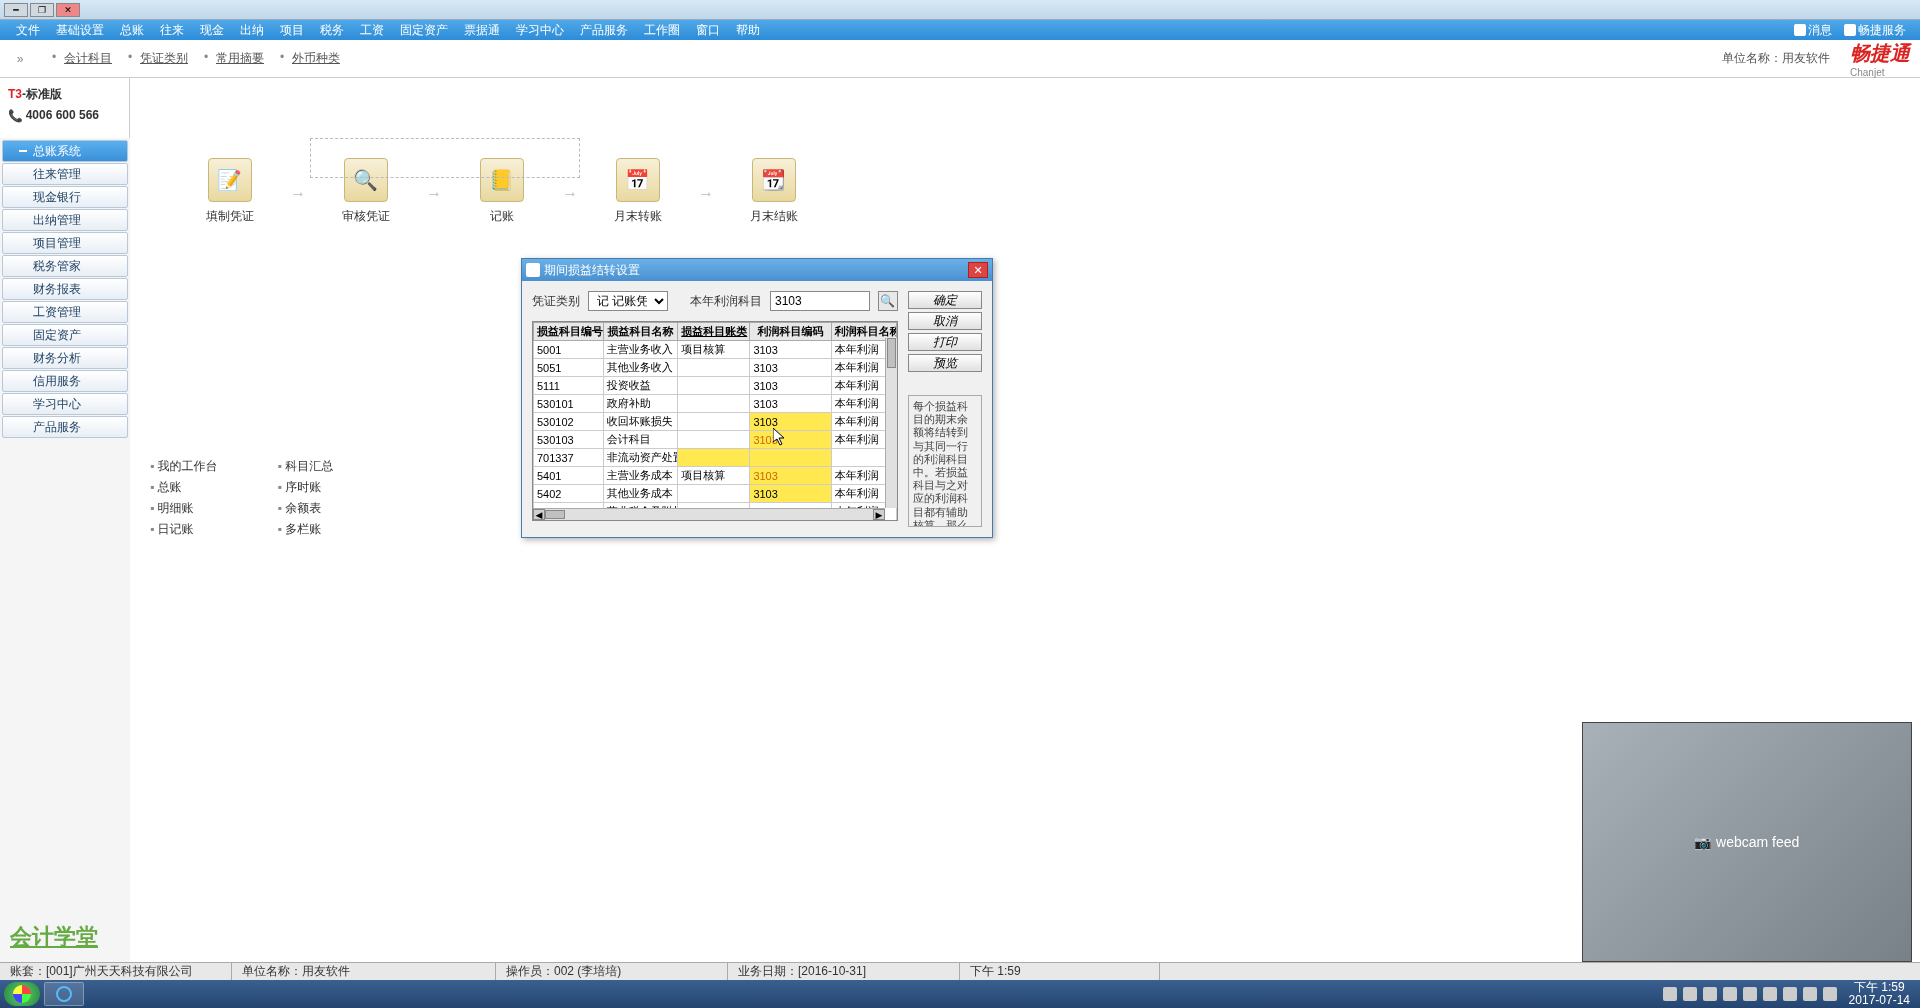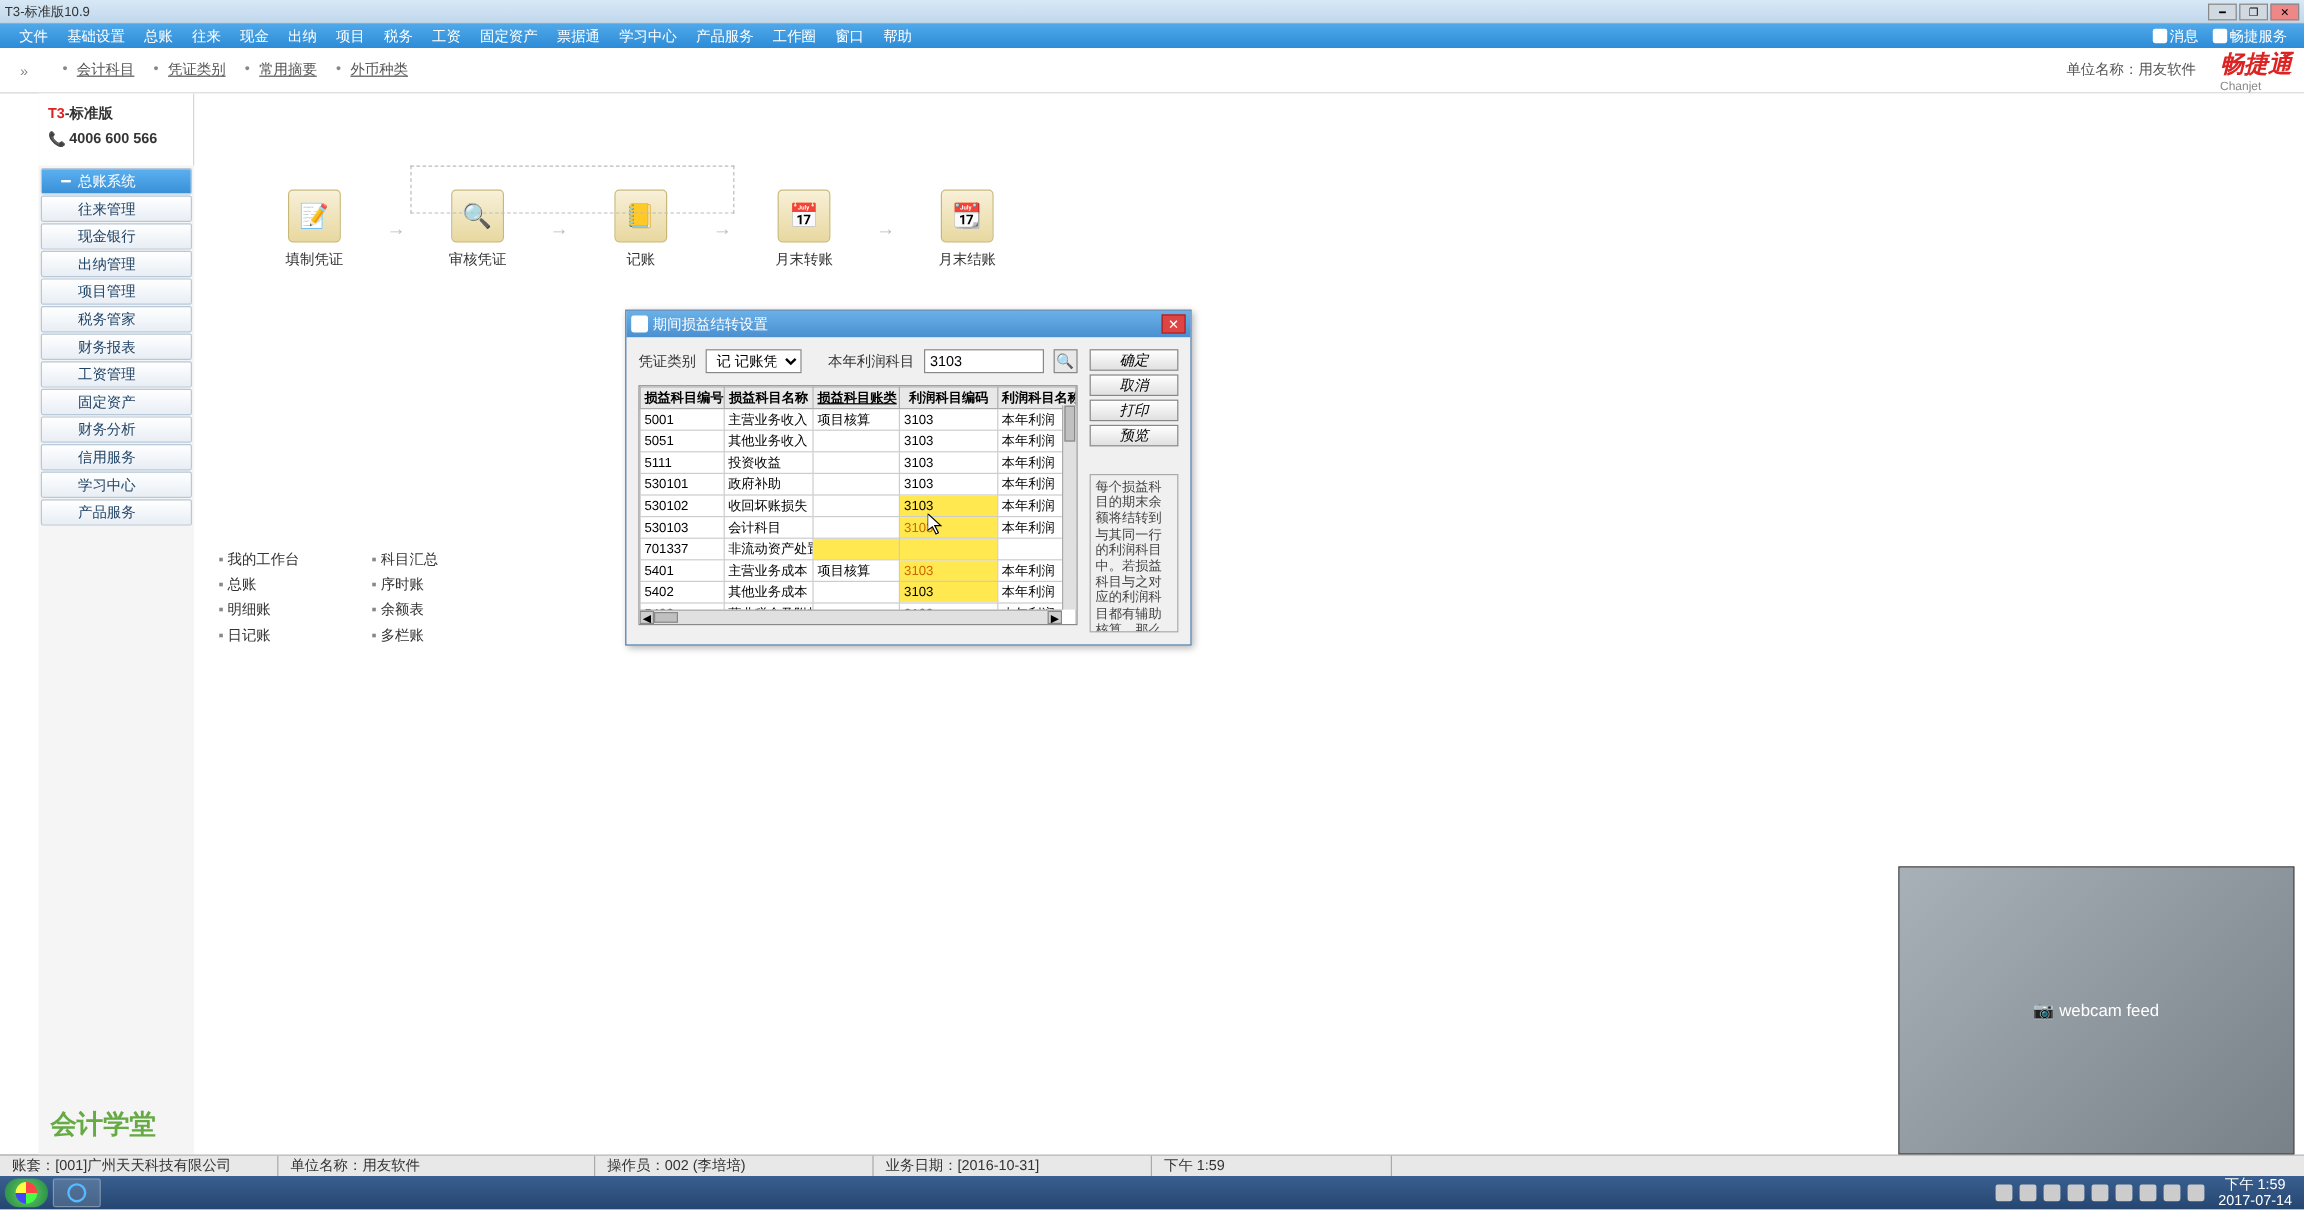--- a/index.html
+++ b/index.html
@@ -23,36 +23,36 @@
 .toolbar { height: 38px; background: #fff; display: flex; align-items: center; padding: 0 10px; border-bottom: 1px solid #ccc; }
 .toolbar .chev { width: 20px; height: 20px; display: flex; align-items: center; justify-content: center; color: #888; cursor: pointer; margin-right: 20px; }
 .toolbar .tool-link { padding: 0 14px; color: #555; cursor: pointer; position: relative; text-decoration: underline; }
 .toolbar .tool-link::before { content: "•"; color: #888; position: absolute; left: 2px; }
 .toolbar .unit-label { color: #555; }
 .toolbar .brand { margin-left: 20px; }
 .toolbar .brand-main { color: #d22; font-size: 20px; font-weight: bold; font-style: italic; }
 .toolbar .brand-sub { color: #888; font-size: 10px; }
 
 
-.main { display: flex; height: calc(100% - 20px - 20px - 38px - 18px - 28px); background: #ffffff; padding-left: 32px; }
+.main { display: flex; height: calc(100% - 20px - 20px - 38px - 18px - 28px); background: #4d7c0f; }
 
 
 .sidebar { width: 130px; background: #f5f5f5; display: flex; flex-direction: column; }
 .logo-box { height: 60px; background: #fff; padding: 4px 8px; border-right: 1px solid #ccc; }
 .logo-box .logo-t3 { font-size: 18px; font-weight: bold; }
 .logo-box .logo-t3 .t { color: #d22; }
 .logo-box .logo-t3 .rest { color: #333; }
 .logo-box .phone { font-size: 13px; font-weight: bold; color: #333; margin-top: 4px; }
 .logo-box .phone-ico { display: inline-block; width: 14px; height: 14px; vertical-align: middle; }
 .nav-list { flex: 1; padding: 2px; }
 .nav-item { height: 22px; background: linear-gradient(#fff, #e8eef5); border: 1px solid #b8c8d8; margin-bottom: 1px; display: flex; align-items: center; padding-left: 30px; cursor: pointer; color: #246; font-size: 12px; border-radius: 2px; }
 .nav-item.active { background: linear-gradient(#5ab0ef, #3a90d8); color: #fff; position: relative; }
 .nav-item.active::before { content: ""; position: absolute; left: 16px; width: 8px; height: 2px; background: #fff; }
 .sidebar-bottom { padding: 10px; }
-.sidebar-logo2 { color: #6a4; font-size: 22px; font-weight: bold; }
+.sidebar-logo2 { color: #6a4; font-size: 22px; font-weight: bold; text-decoration: underline; }
 
 
 .content { flex: 1; background: #fff; position: relative; padding: 20px; }
 .flow-row { display: flex; align-items: center; gap: 20px; margin-left: 40px; margin-top: 60px; }
 .flow-node { display: flex; flex-direction: column; align-items: center; width: 80px; cursor: pointer; }
 .flow-icon { width: 44px; height: 44px; background: linear-gradient(#f8f0d8, #e8d8a0); border: 1px solid #c8b878; border-radius: 4px; display: flex; align-items: center; justify-content: center; font-size: 20px; }
 .flow-label { margin-top: 6px; color: #333; font-size: 12px; }
 .flow-arrow { color: #bbb; font-size: 16px; }
 .flow-box-dashed { position: absolute; border: 1px dashed #bbb; }
 
@@ -123,21 +123,20 @@
 .taskbar .clock { color: #fff; font-size: 11px; text-align: center; line-height: 1.1; padding: 0 6px; }
 
 
 .webcam { position: absolute; right: 8px; bottom: 46px; width: 330px; height: 240px; background: #888; border: 1px solid #444; }
 .webcam::after { content: "📷 webcam feed"; position: absolute; inset: 0; display: flex; align-items: center; justify-content: center; color: #fff; font-size: 14px; background: linear-gradient(135deg, #a8b0b8, #788088); }
 </style>
 </head>
 <body>
 
 <div class="titlebar">
-  <span class="title">T3-标准版10.9</span>
   <div class="win-btns">
     <div class="win-btn">━</div>
     <div class="win-btn">❐</div>
     <div class="win-btn close">✕</div>
   </div>
 </div>
 
 <div class="menubar">
   <span class="menu-item">文件</span>
   <span class="menu-item">基础设置</span>

